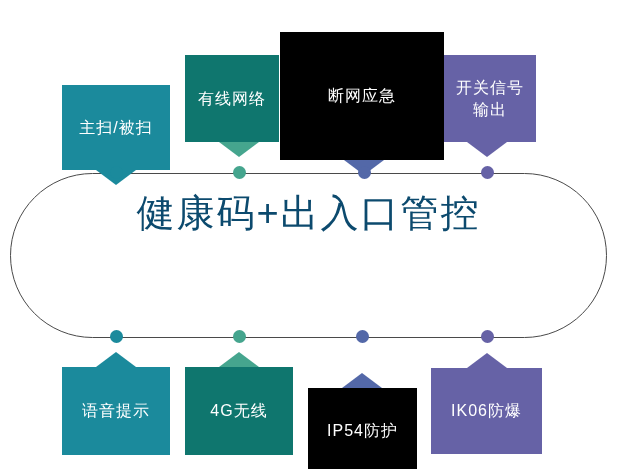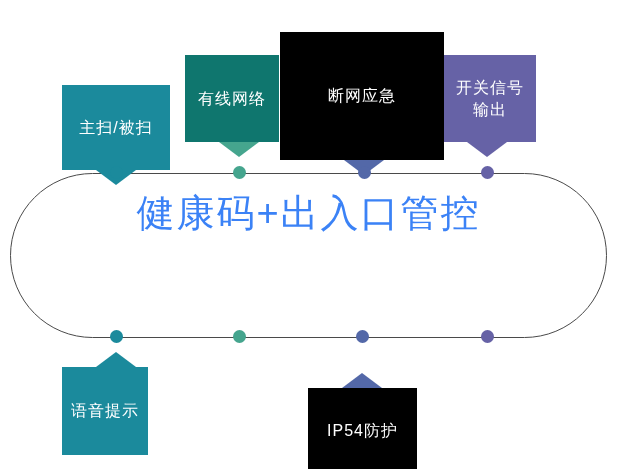--- a/index.html
+++ b/index.html
@@ -25,21 +25,21 @@
 
   .title {
     position: absolute;
     left: 10px; top: 191px;
     width: 597px;
     text-align: center;
     font-size: 38px;
     line-height: 44px;
     font-weight: 500;
     letter-spacing: 2px;
-    color: #3b82f6;
+    color: #0c4a6e;
     z-index: 2;
   }
 
   .desc {
     position: absolute;
     left: 42px; top: 251px;
     width: 500px;
     font-size: 19px;
     line-height: 28px;
     color: #3d3d3d;
@@ -83,21 +83,21 @@
   .c-blue.tail-up::before     { border-bottom-color: #5368a8; }
   .c-purple { background: #6662a6; }
   .c-purple.tail-down::after  { border-top-color: #6662a6; }
   .c-purple.tail-up::before   { border-bottom-color: #6662a6; }
 
   
   #box-scan    { left: 62px;  top: 57px;  width: 108px; height: 85px; margin-top: 28px;  --tl: 34px; }
   #box-wired   { left: 185px; top: 55px;  width: 94px;  height: 87px;  --tl: 34px; }
   #box-offline { left: 280px; top: 12px;  width: 164px; height: 128px; --tl: 64px; }
   #box-switch  { left: 444px; top: 55px;  width: 92px;  height: 87px;  --tl: 23px; }
-  #box-voice   { left: 62px;  top: 367px; width: 86px; height: 88px;  --tl: 34px; }
+  #box-voice   { left: 62px;  top: 367px; width: 108px; height: 88px;  --tl: 34px; }
   #box-4g      { left: 185px; top: 367px; width: 108px; height: 88px;  --tl: 34px; }
   #box-ip54    { left: 308px; top: 368px; width: 109px; height: 86px;  --tl: 34px; }
   #box-ik06    { left: 431px; top: 368px; width: 111px; height: 86px;  --tl: 36px; }
 
   
   .dot {
     position: absolute;
     width: 13px; height: 13px;
     border-radius: 50%;
     z-index: 3;
@@ -136,22 +136,28 @@
     <span class="label">断网应急</span>
   </div>
   <div id="box-switch" class="feature c-purple tail-down">
     <span class="label">开关信号
 输出</span>
   </div>
 
   <div id="box-voice" class="feature c-teal tail-up">
     <span class="label">语音提示</span>
   </div>
+  <div id="box-4g" class="feature c-green tail-up">
+    <span class="label">4G无线</span>
+  </div>
   <div id="box-ip54" class="feature c-blue tail-up">
     <span class="label">IP54防护</span>
+  </div>
+  <div id="box-ik06" class="feature c-purple tail-up">
+    <span class="label">IK06防爆</span>
   </div>
 
   <div id="dot-t1" class="dot d-teal"></div>
   <div id="dot-t2" class="dot d-green"></div>
   <div id="dot-t3" class="dot d-blue"></div>
   <div id="dot-t4" class="dot d-purple"></div>
   <div id="dot-b1" class="dot d-teal"></div>
   <div id="dot-b2" class="dot d-green"></div>
   <div id="dot-b3" class="dot d-blue"></div>
   <div id="dot-b4" class="dot d-purple"></div>

